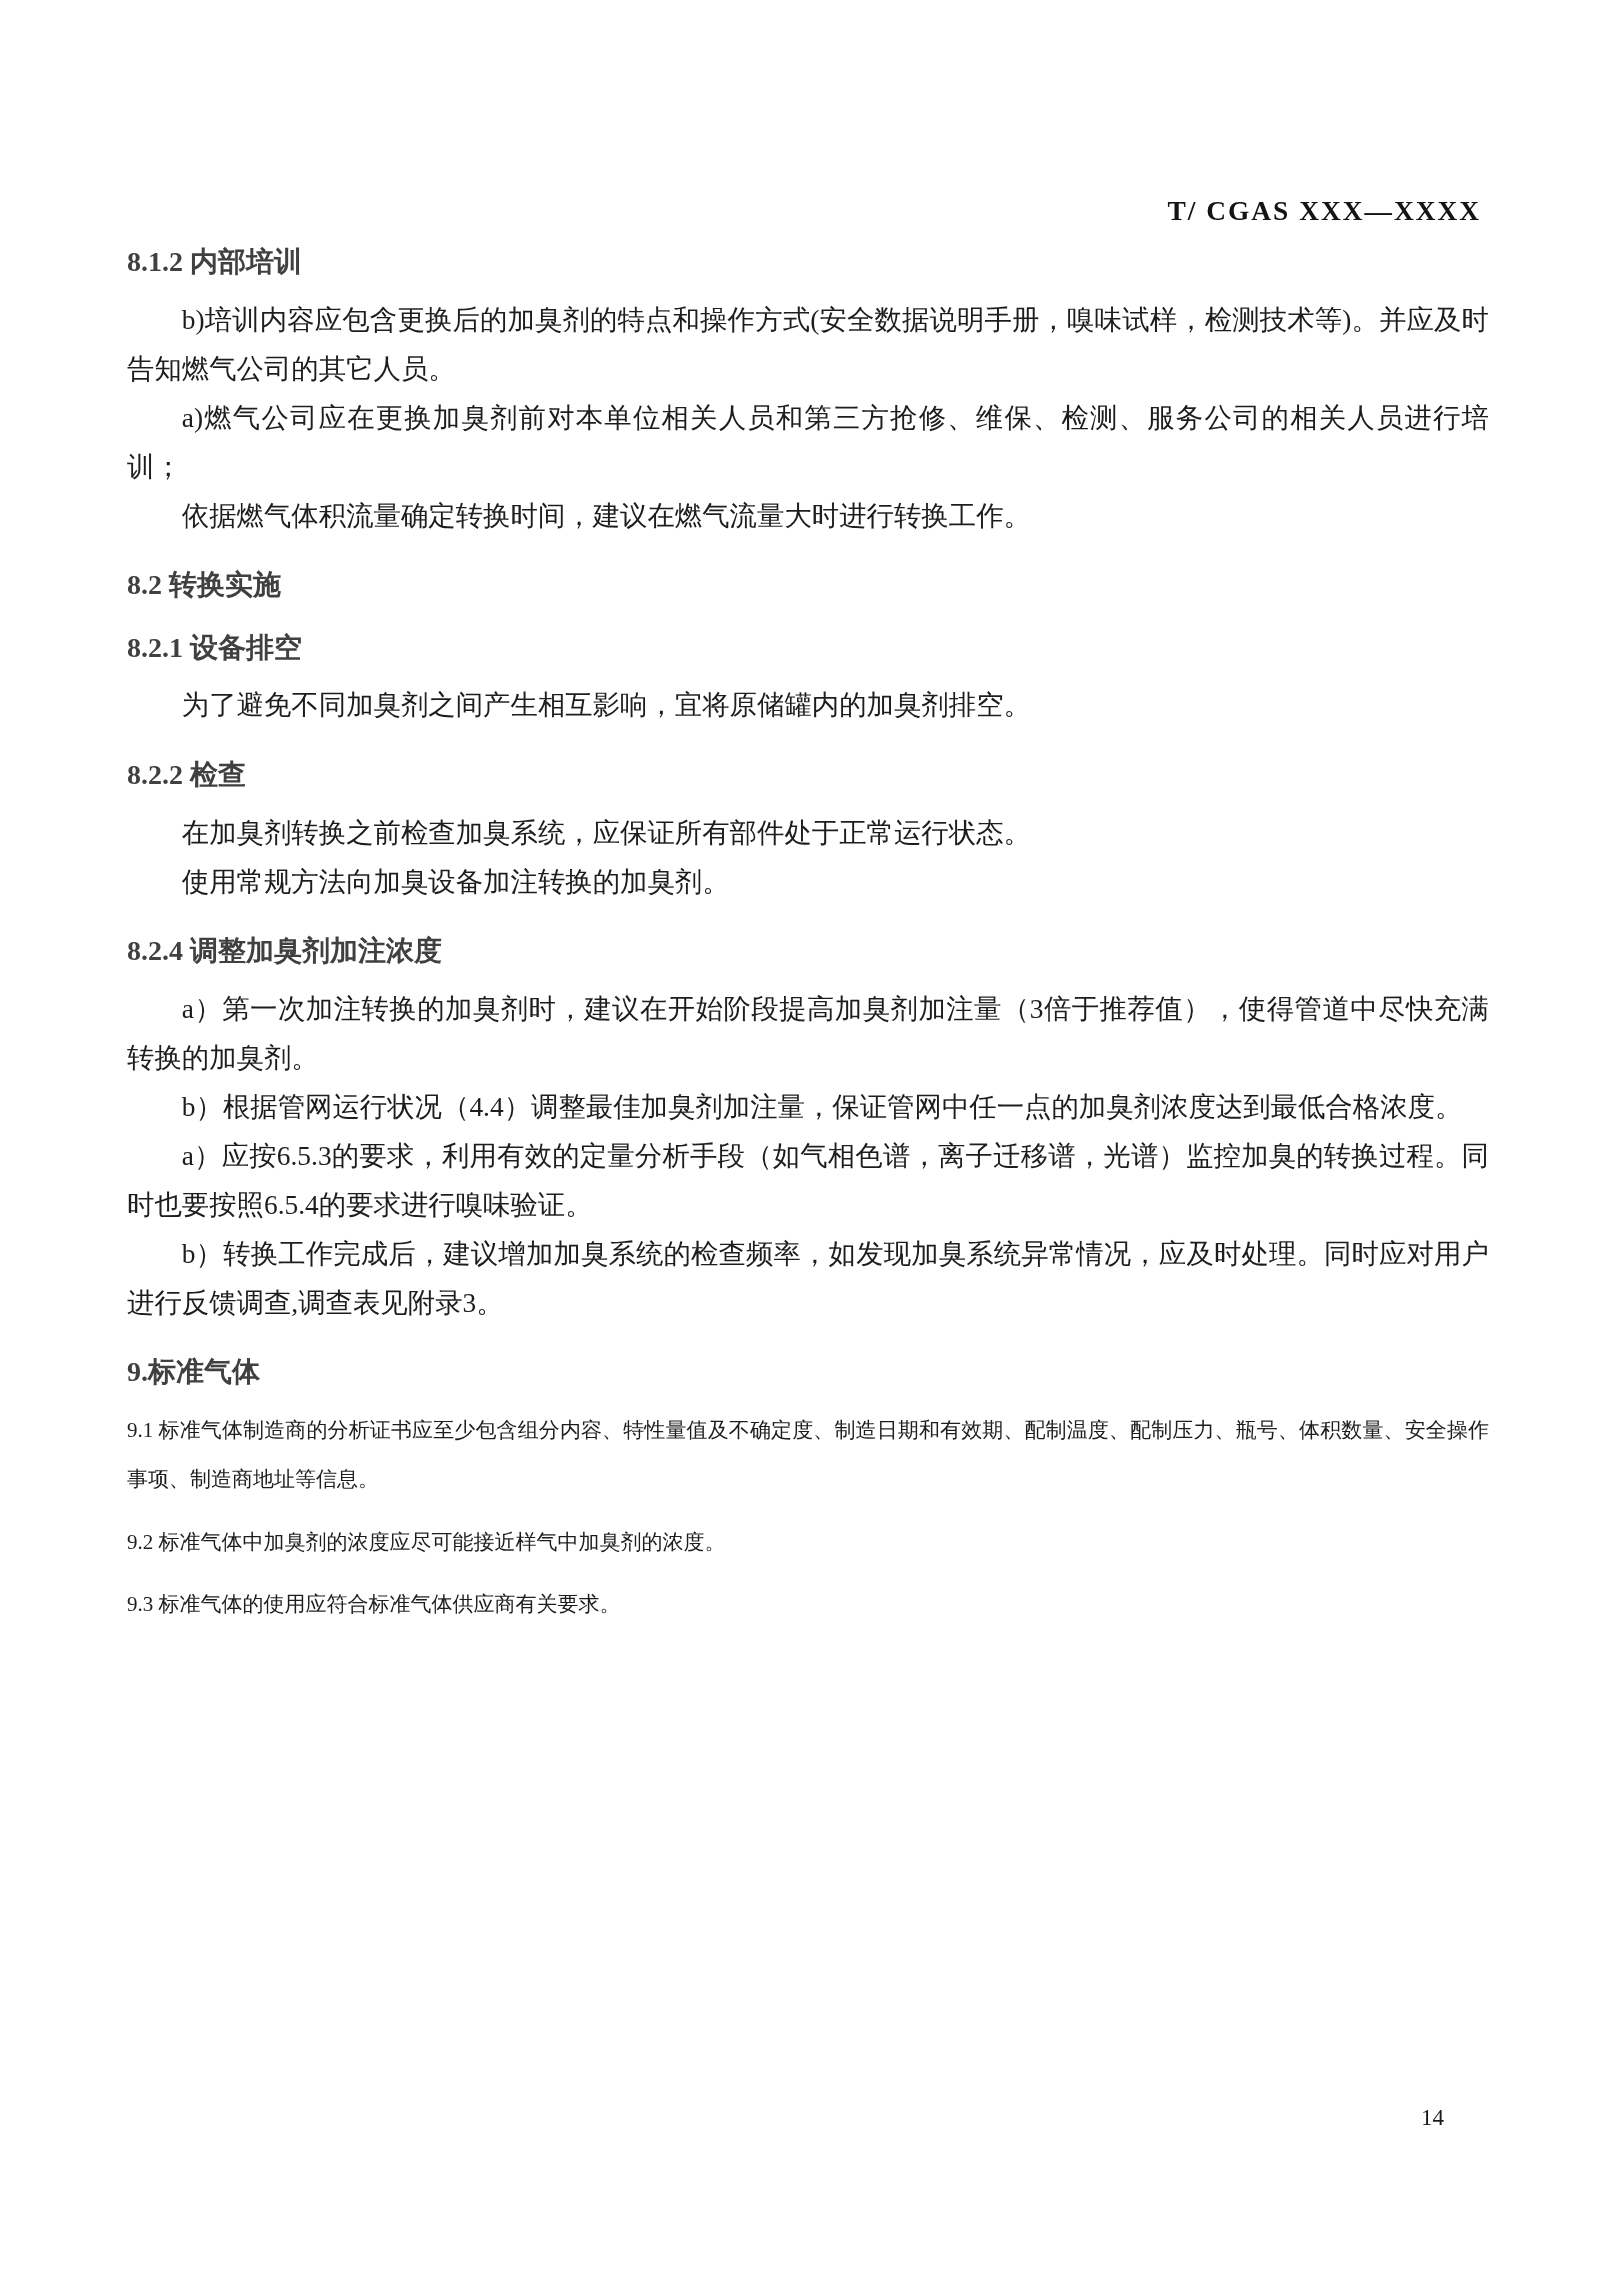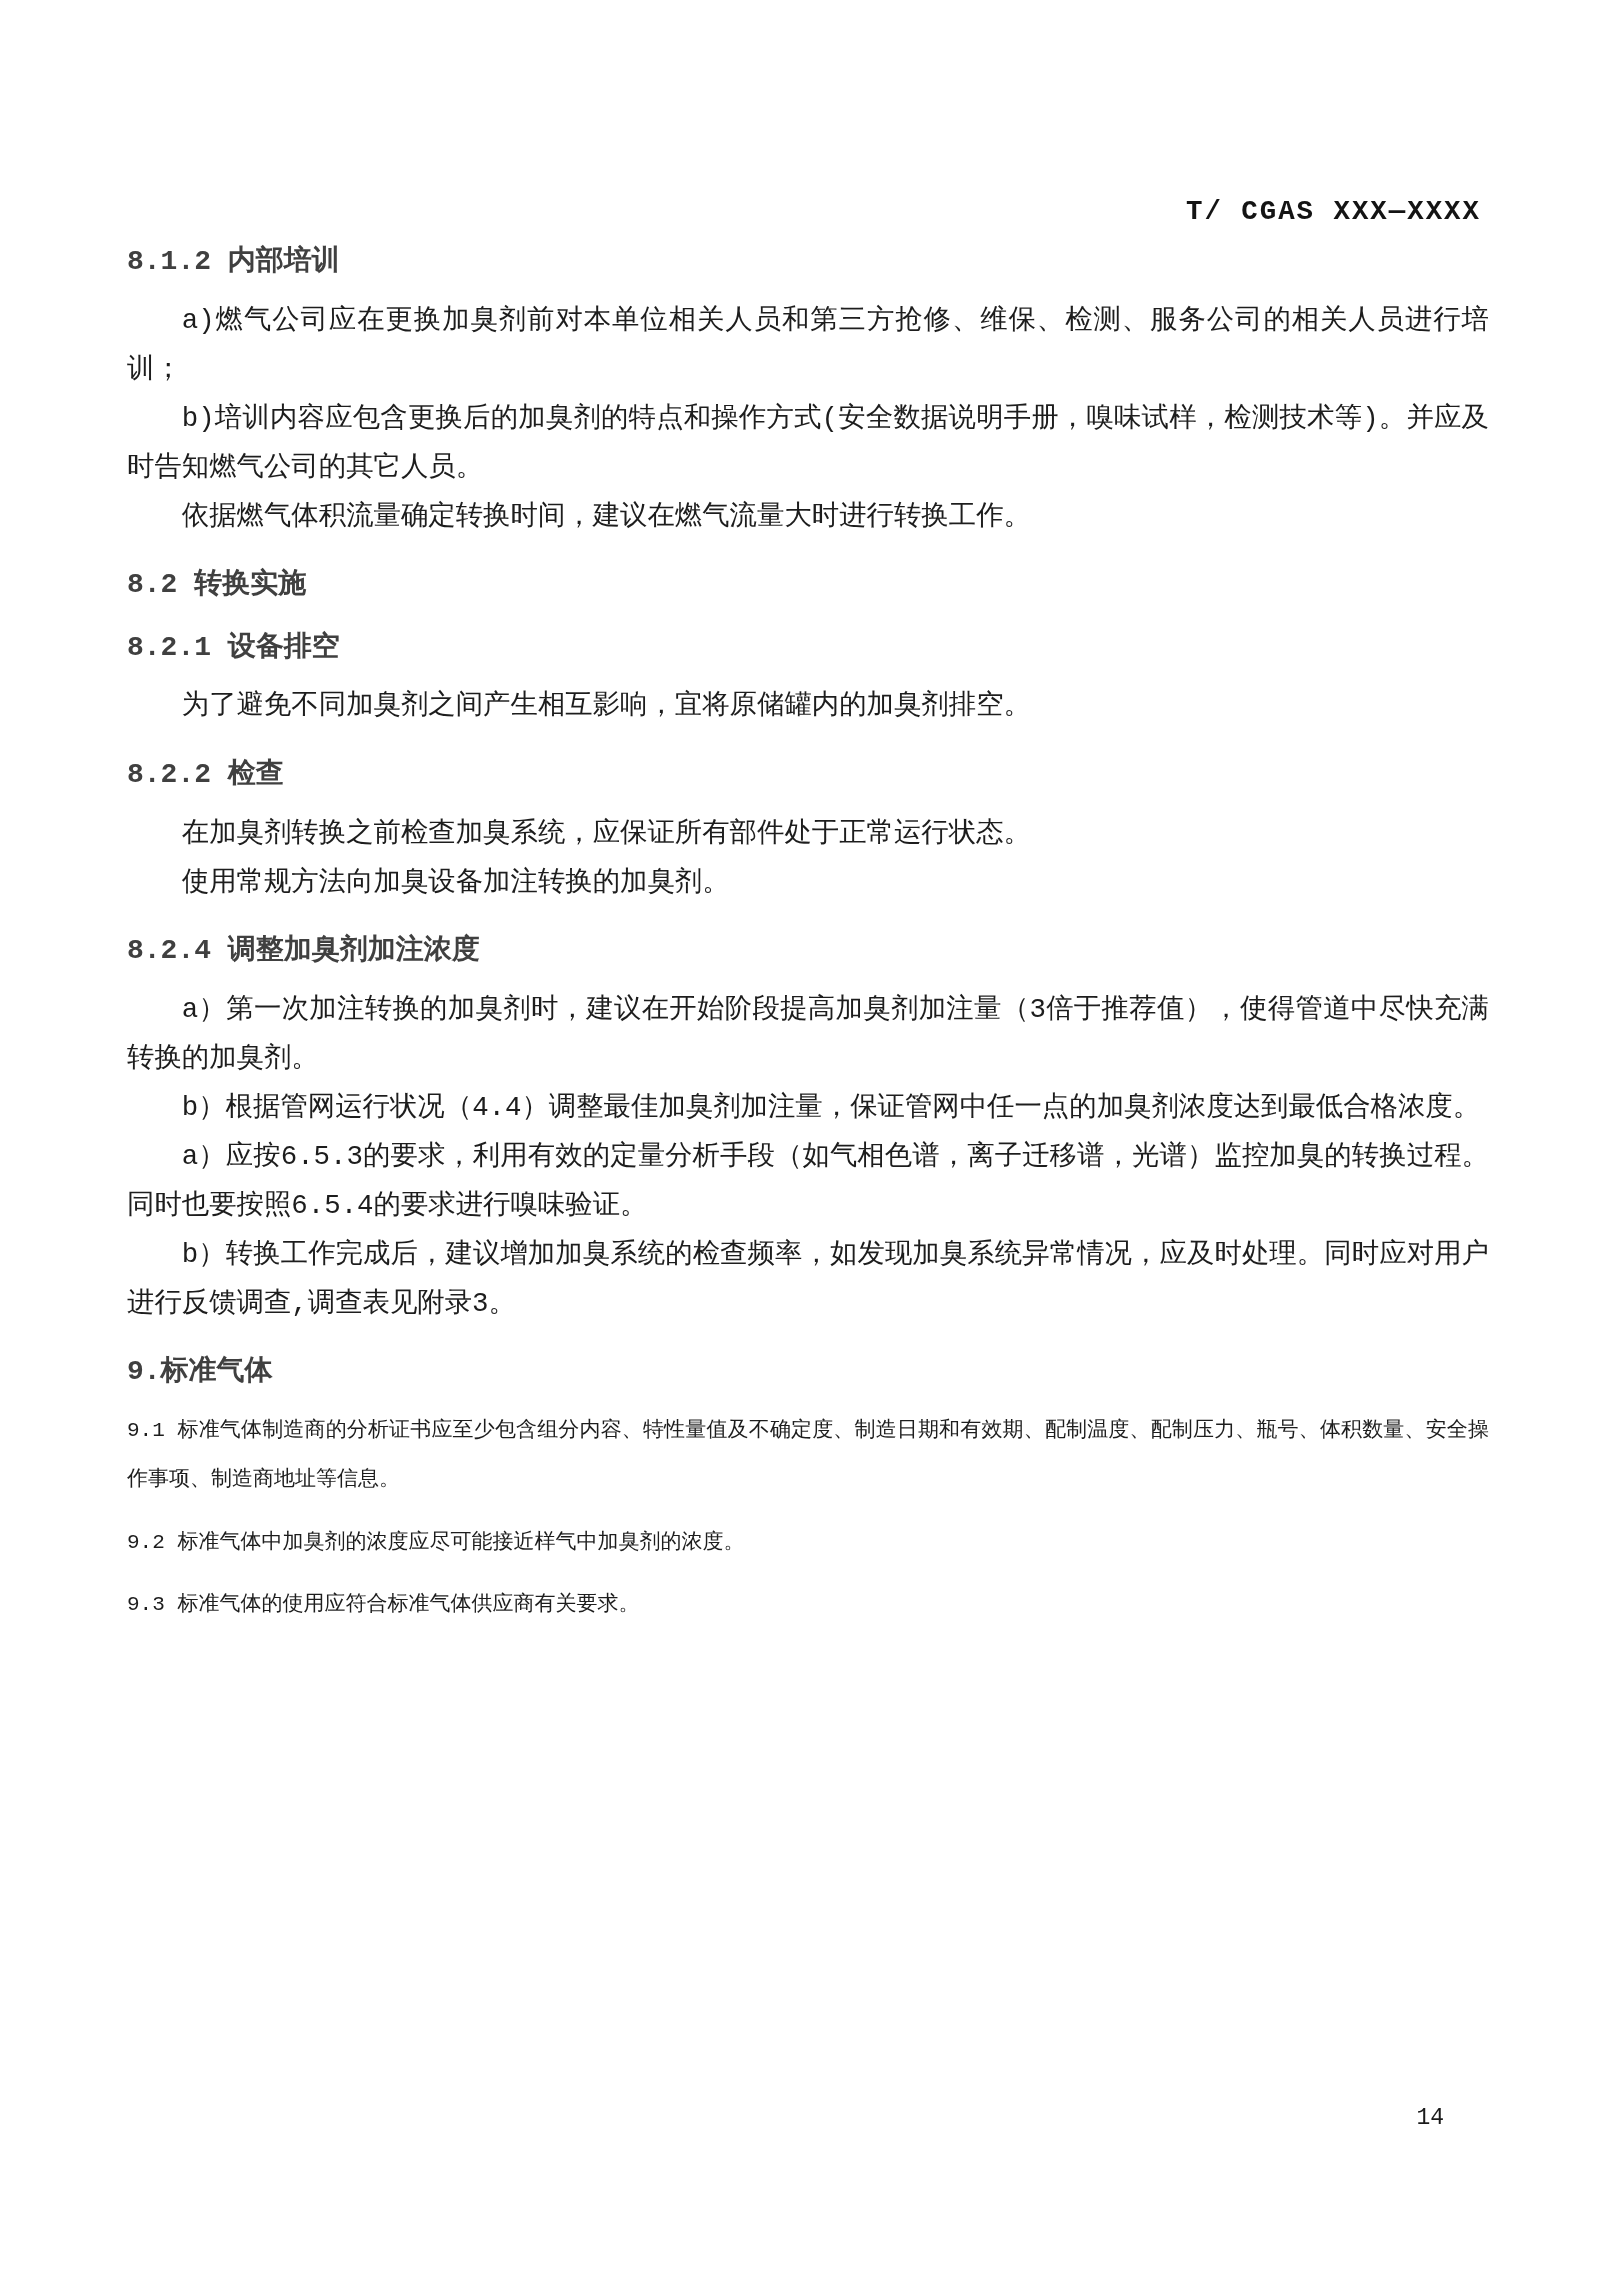--- a/index.html
+++ b/index.html
@@ -1,21 +1,21 @@
 <!DOCTYPE html>
 <html lang="zh"><head>
 <meta charset="utf-8">
 <style>
   html, body { margin: 0; padding: 0; background: #ffffff; }
   .page {
     position: relative;
     width: 1620px;
     height: 2254px;
     background: #ffffff;
-    font-family: Liberation Mono, monospace;
+    font-family: Liberation Serif, serif;
     color: #1d1d1d;
     overflow: hidden;
   }
   .header {
     position: absolute;
     top: 196px;
     left: 127px;
     right: 139px;
     text-align: right;
     font-size: 27.4px;
@@ -68,22 +68,22 @@
 
 <div class="page">
 
   <div class="header">
     <span>T/ CGAS XXX—XXXX</span>
   </div>
 
   <main class="content">
 
   <div class="heading">8.1.2 内部培训</div>
+      <div class="para-indent">b)培训内容应包含更换后的加臭剂的特点和操作方式(安全数据说明手册，嗅味试样，检测技术等)。并应及时告知燃气公司的其它人员。</div>
       <div class="para-indent">a)燃气公司应在更换加臭剂前对本单位相关人员和第三方抢修、维保、检测、服务公司的相关人员进行培训；</div>
-      <div class="para-indent">b)培训内容应包含更换后的加臭剂的特点和操作方式(安全数据说明手册，嗅味试样，检测技术等)。并应及时告知燃气公司的其它人员。</div>
       <div class="para-indent">依据燃气体积流量确定转换时间，建议在燃气流量大时进行转换工作。</div>
       <div class="heading">8.2 转换实施</div>
       <div class="heading">8.2.1 设备排空</div>
       <div class="para-indent">为了避免不同加臭剂之间产生相互影响，宜将原储罐内的加臭剂排空。</div>
       <div class="heading">8.2.2 检查</div>
       <div class="para-indent">在加臭剂转换之前检查加臭系统，应保证所有部件处于正常运行状态。</div>
       <div class="para-indent">使用常规方法向加臭设备加注转换的加臭剂。</div>
       <div class="heading">8.2.4 调整加臭剂加注浓度</div>
       <div class="para-indent">a）第一次加注转换的加臭剂时，建议在开始阶段提高加臭剂加注量（3倍于推荐值），使得管道中尽快充满转换的加臭剂。</div>
       <div class="para-indent">b）根据管网运行状况（4.4）调整最佳加臭剂加注量，保证管网中任一点的加臭剂浓度达到最低合格浓度。</div>

